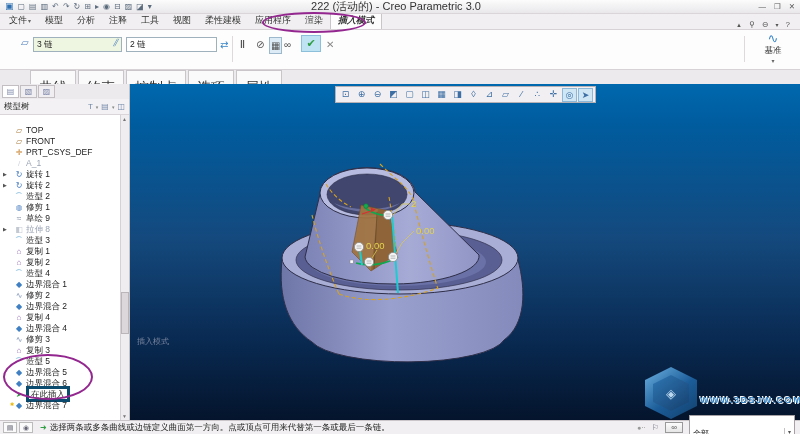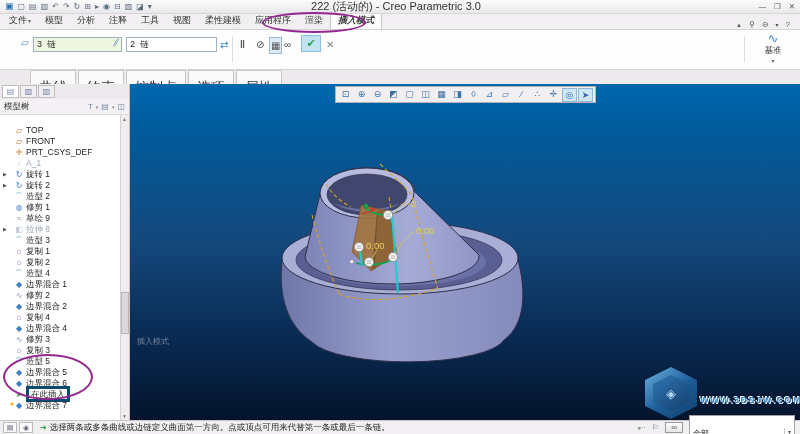--- a/index.html
+++ b/index.html
@@ -14,21 +14,21 @@
 .winctl{margin-left:auto;display:flex;gap:8px;z-index:2;color:#555;font-size:7.5px}
 
 .menubar{height:16px;background:#f1eff1;border-bottom:1px solid #d6d2d6;display:flex;align-items:flex-end;padding:0 2px}
 .mtab{padding:2px 7px;font-size:9px;color:#333;white-space:nowrap}
 .mtab .caret{font-size:6px;color:#666;margin-left:1px}
 .mtab.active{background:#fdfdfd;border:1px solid #c9c5c9;border-bottom:none;font-style:italic;font-weight:bold}
 .menubar-right{margin-left:auto;display:flex;gap:7px;align-items:center;padding-right:8px;color:#555;font-size:8px}
 .menubar-right .sm{font-size:6px}
 
 .ribbon{height:40px;background:#fdfdfd;border-bottom:1px solid #d6d2d6;position:relative}
-.rin{position:absolute;top:7px;height:15px;border:1px solid #9fb1bd;font-size:8.5px;padding:0 3px;font-family:Liberation Mono, monospace;color:#222}
+.rin{position:absolute;top:7px;height:15px;border:1px solid #9fb1bd;font-size:8.5px;padding:0 3px;font-family:Liberation Sans, sans-serif;color:#222}
 .rico{position:absolute;top:7px;font-size:10px;color:#4a7ebb}
 .rtool{position:absolute;top:7px;font-size:10px;color:#555;line-height:15px}
 .minibox{border:1px solid #9db8cc;background:#dcebf5;padding:0 1px}
 .okbtn{position:absolute;left:301px;top:5px;width:20px;height:17px;background:#bfe3f3;border:1px solid #8cc0da;color:#2f9e43;text-align:center;line-height:15px;font-size:11px;font-weight:bold}
 .vsep{position:absolute;top:6px;width:1px;height:26px;background:#ddd9dd}
 .datumcol{position:absolute;right:9px;top:2px;width:36px;text-align:center;line-height:1}
 .datumcol .di{font-size:13px;color:#3a86c8}
 .datumcol .dl{font-size:8.5px;color:#333;margin-top:1px}
 .datumcol .dc{font-size:6px;color:#666;margin-top:3px}
 

